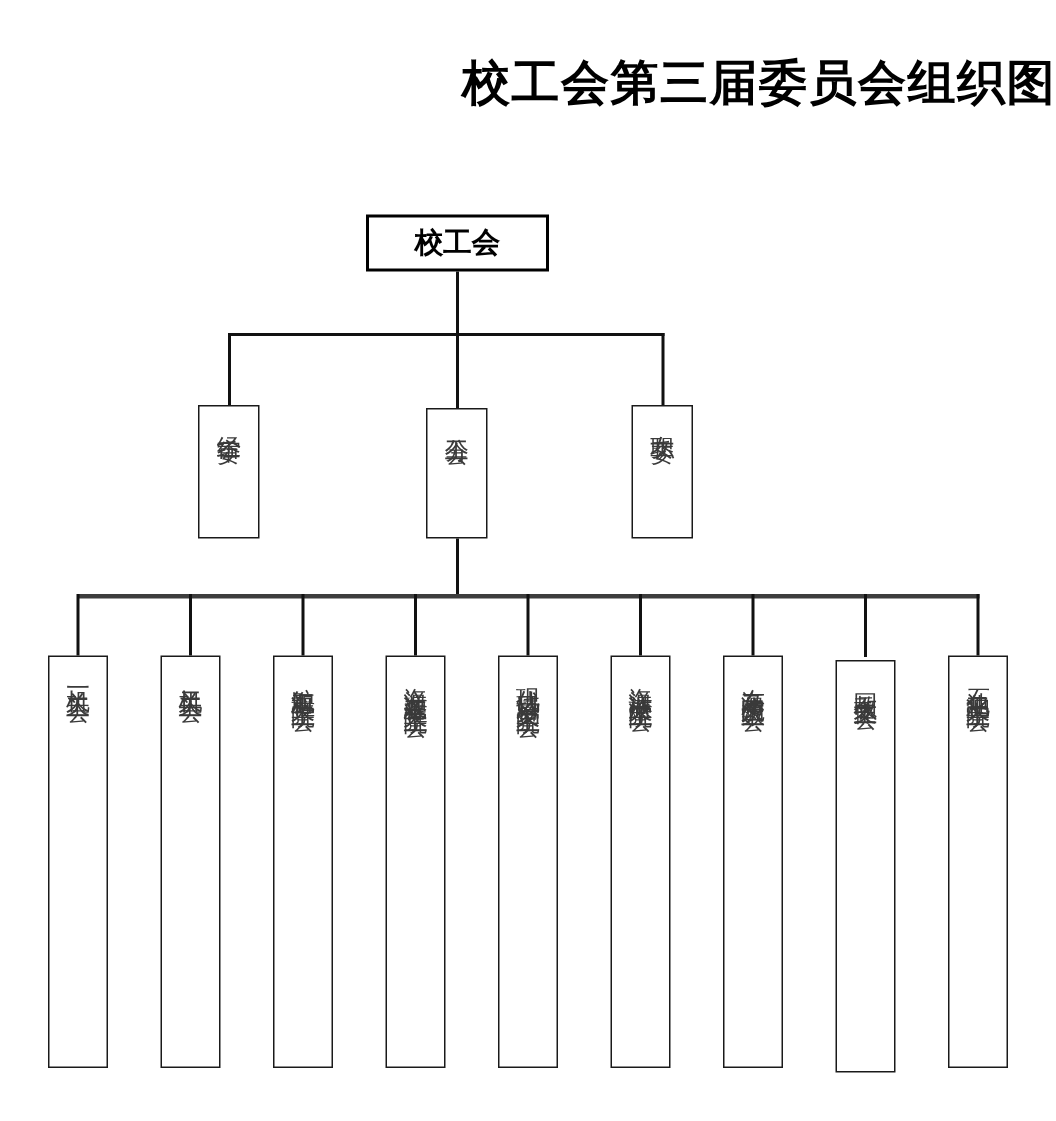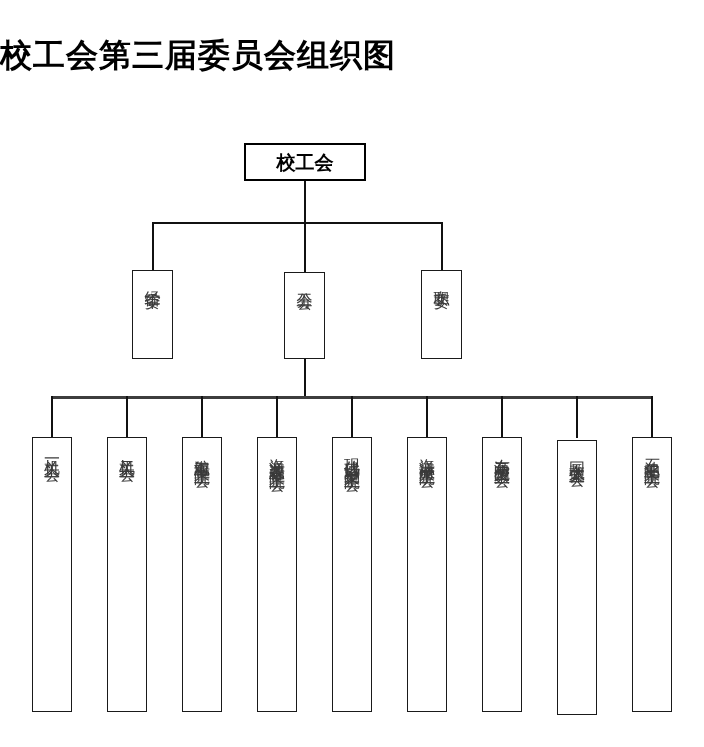--- a/index.html
+++ b/index.html
@@ -15,21 +15,21 @@
     font-family: "DejaVu Sans", "Liberation Sans", sans-serif;
     overflow: hidden;
   }
 
   
   .chart-title {
     position: absolute;
     left: 0;
     top: 33px;
     width: 704px;
-    text-align: left;
+    text-align: right;
     font-size: 32px;
     font-weight: bold;
     color: #000000;
     letter-spacing: 1px;
     line-height: 44px;
     white-space: nowrap;
   }
 
   
   .node {

